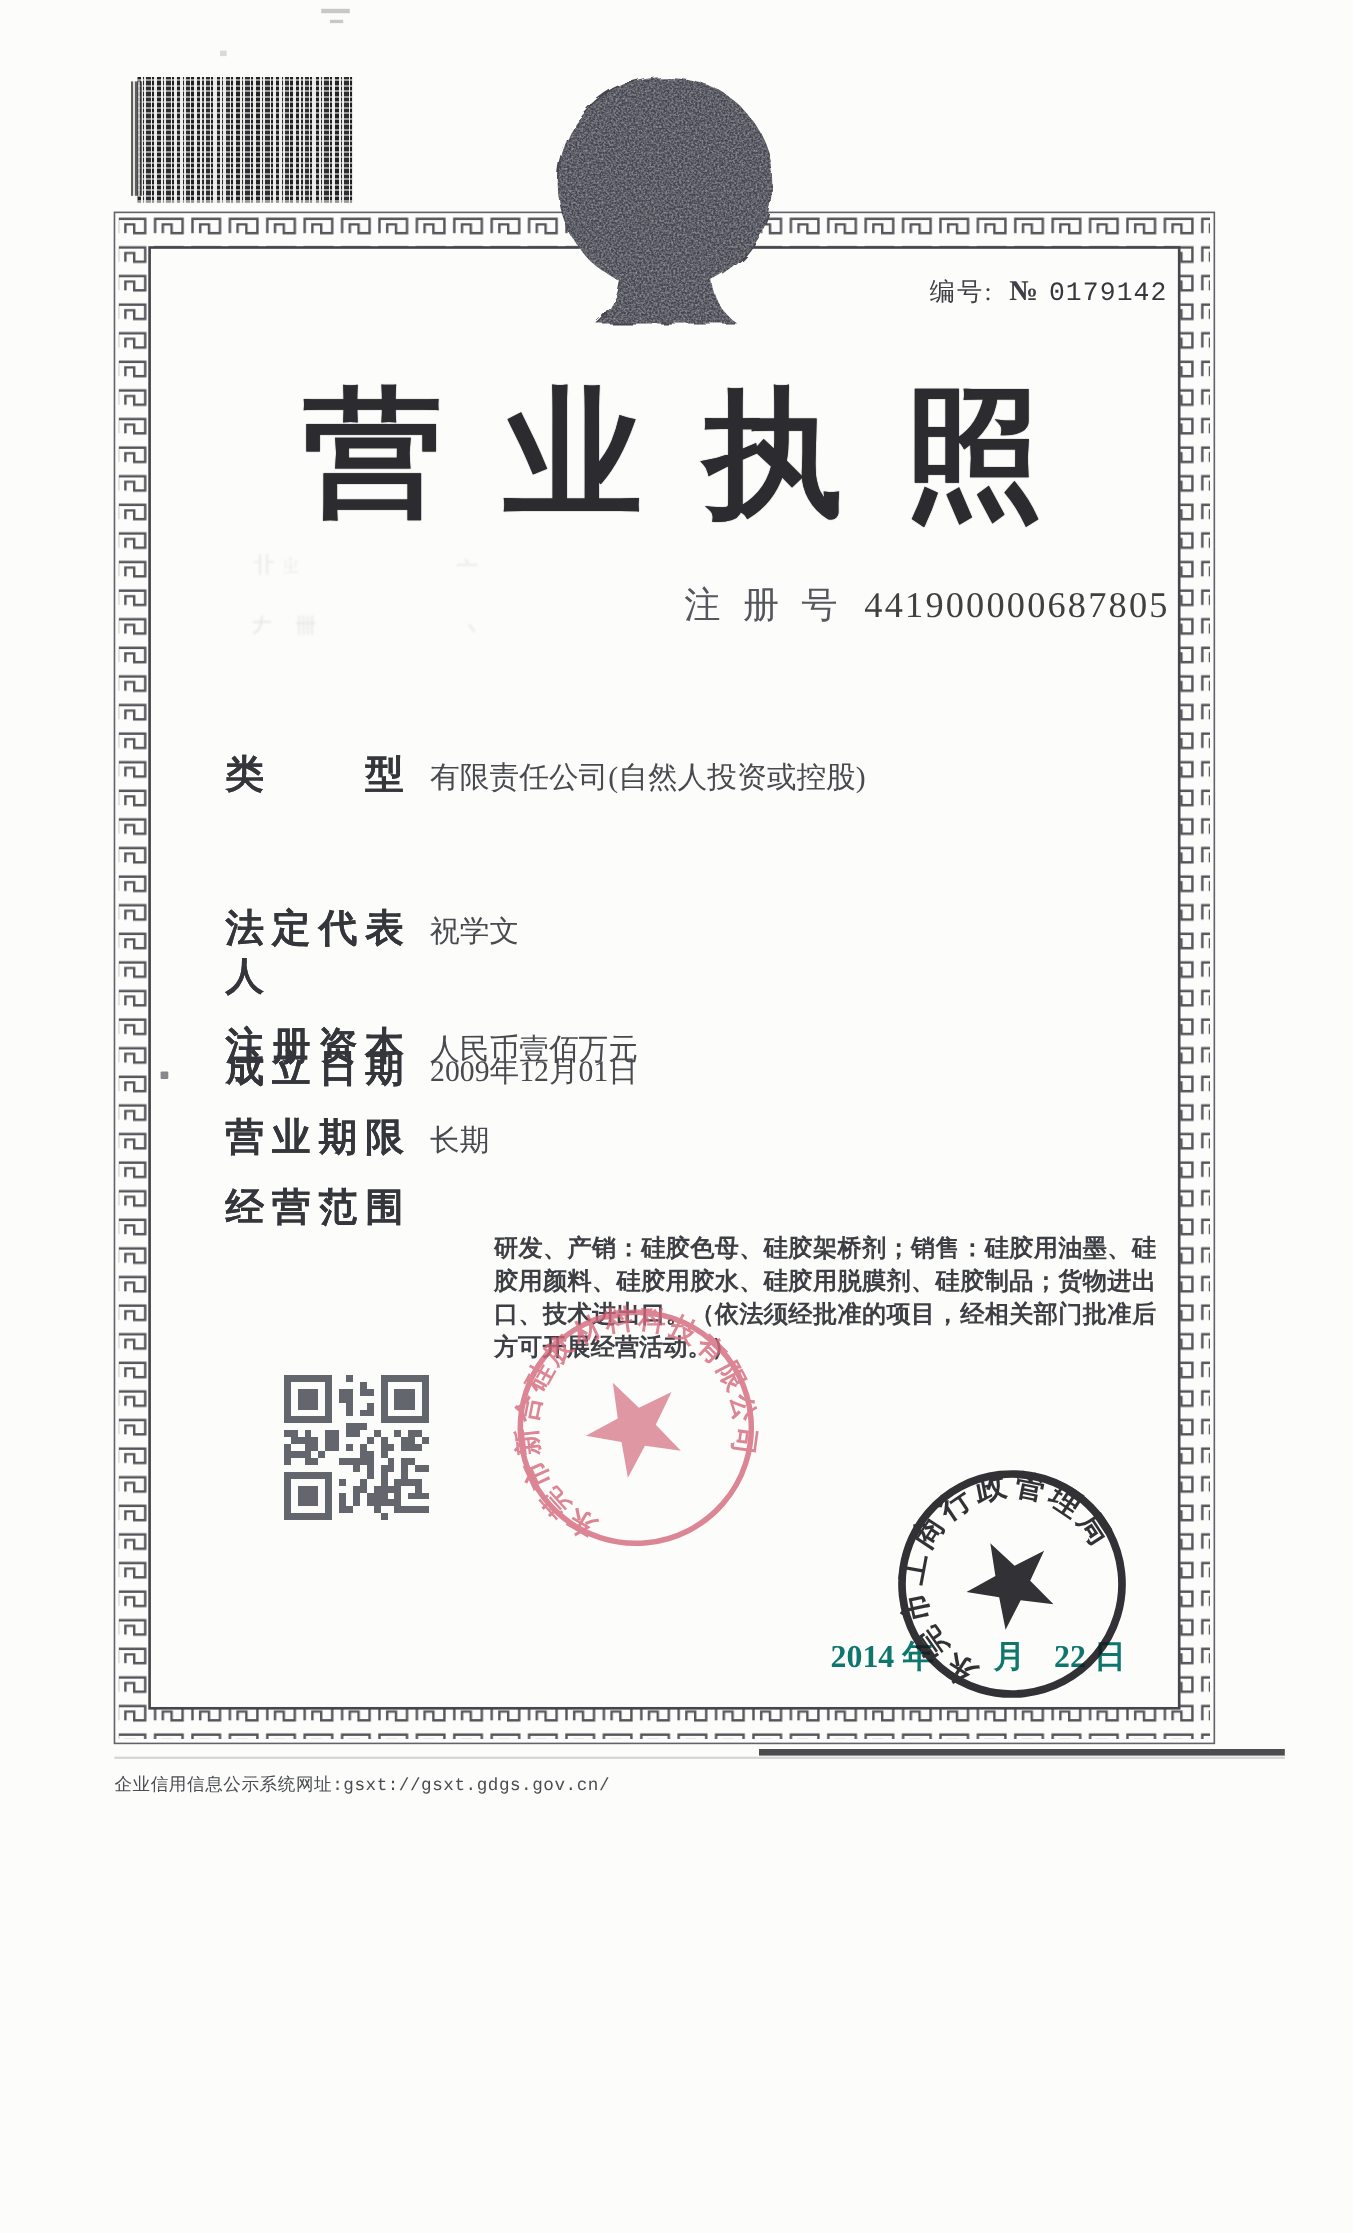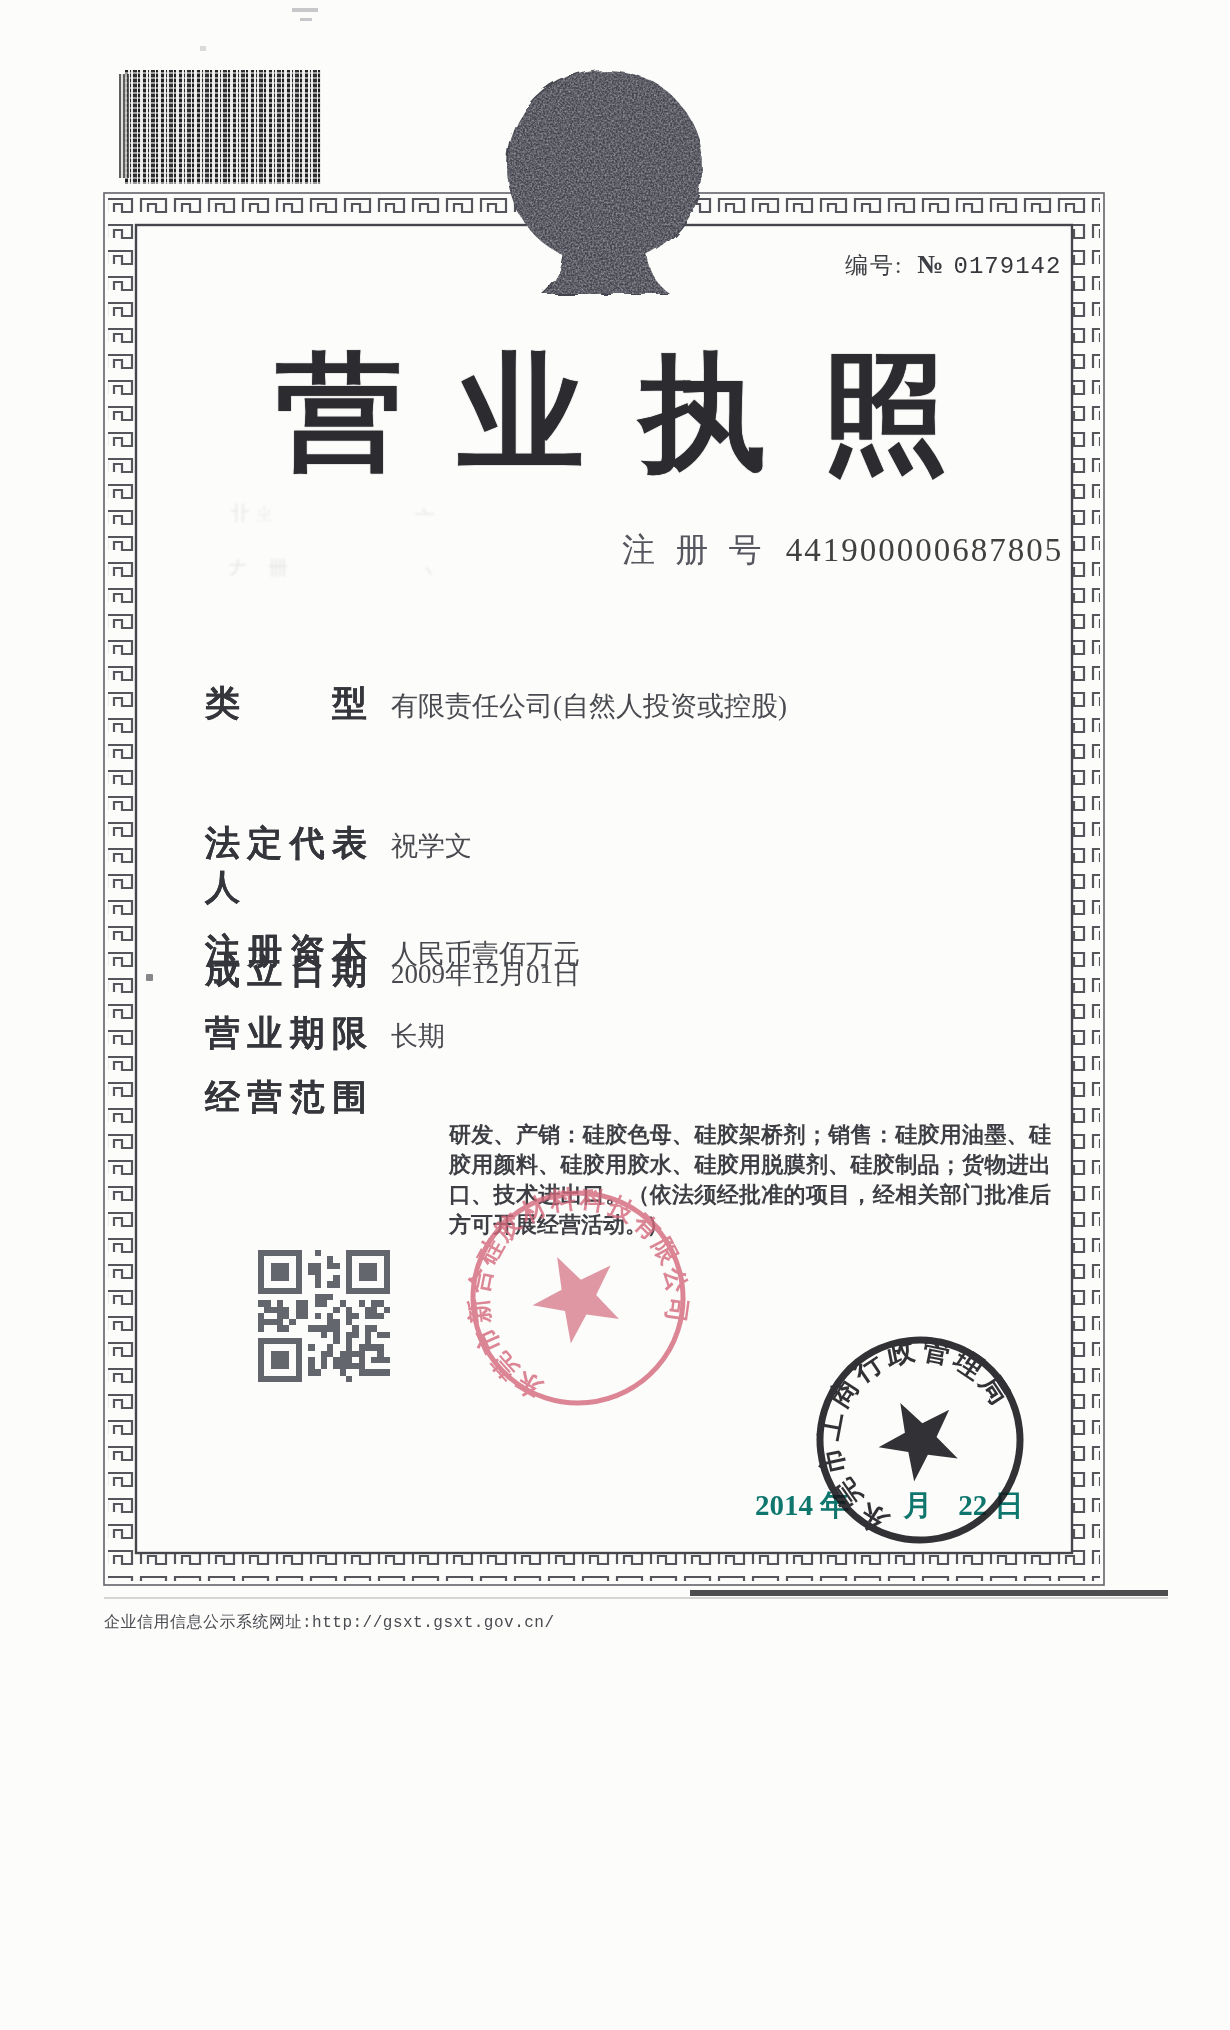--- a/index.html
+++ b/index.html
@@ -316,15 +316,15 @@
       <polygon points="0,-40 9.4,-12.94 38.04,-12.36 15.22,4.94 23.51,32.36 0,16 -23.51,32.36 -15.22,4.94 -38.04,-12.36 -9.4,-12.94" fill="#17171b" transform="scale(1.05)"></polygon>
       <path id="blkArc" d="M -60,55 A 81 81 0 1 1 60,55" fill="none"></path>
       <text font-size="28" fill="#17171b" font-weight="bold" letter-spacing="4">
         <textPath href="#blkArc" startOffset="2">东莞市工商行政管理局</textPath>
       </text>
     </g>
   </svg>
 
   <div class="scanline"></div>
   <div class="scanline2"></div>
-  <div class="footl">企业信用信息公示系统网址:http://gsxt.gsxt.gov.cn/</div>
+  <div class="footl">企业信用信息公示系统网址:gsxt://gsxt.gdgs.gov.cn/</div>
 
 </div>
 
 </body></html>

